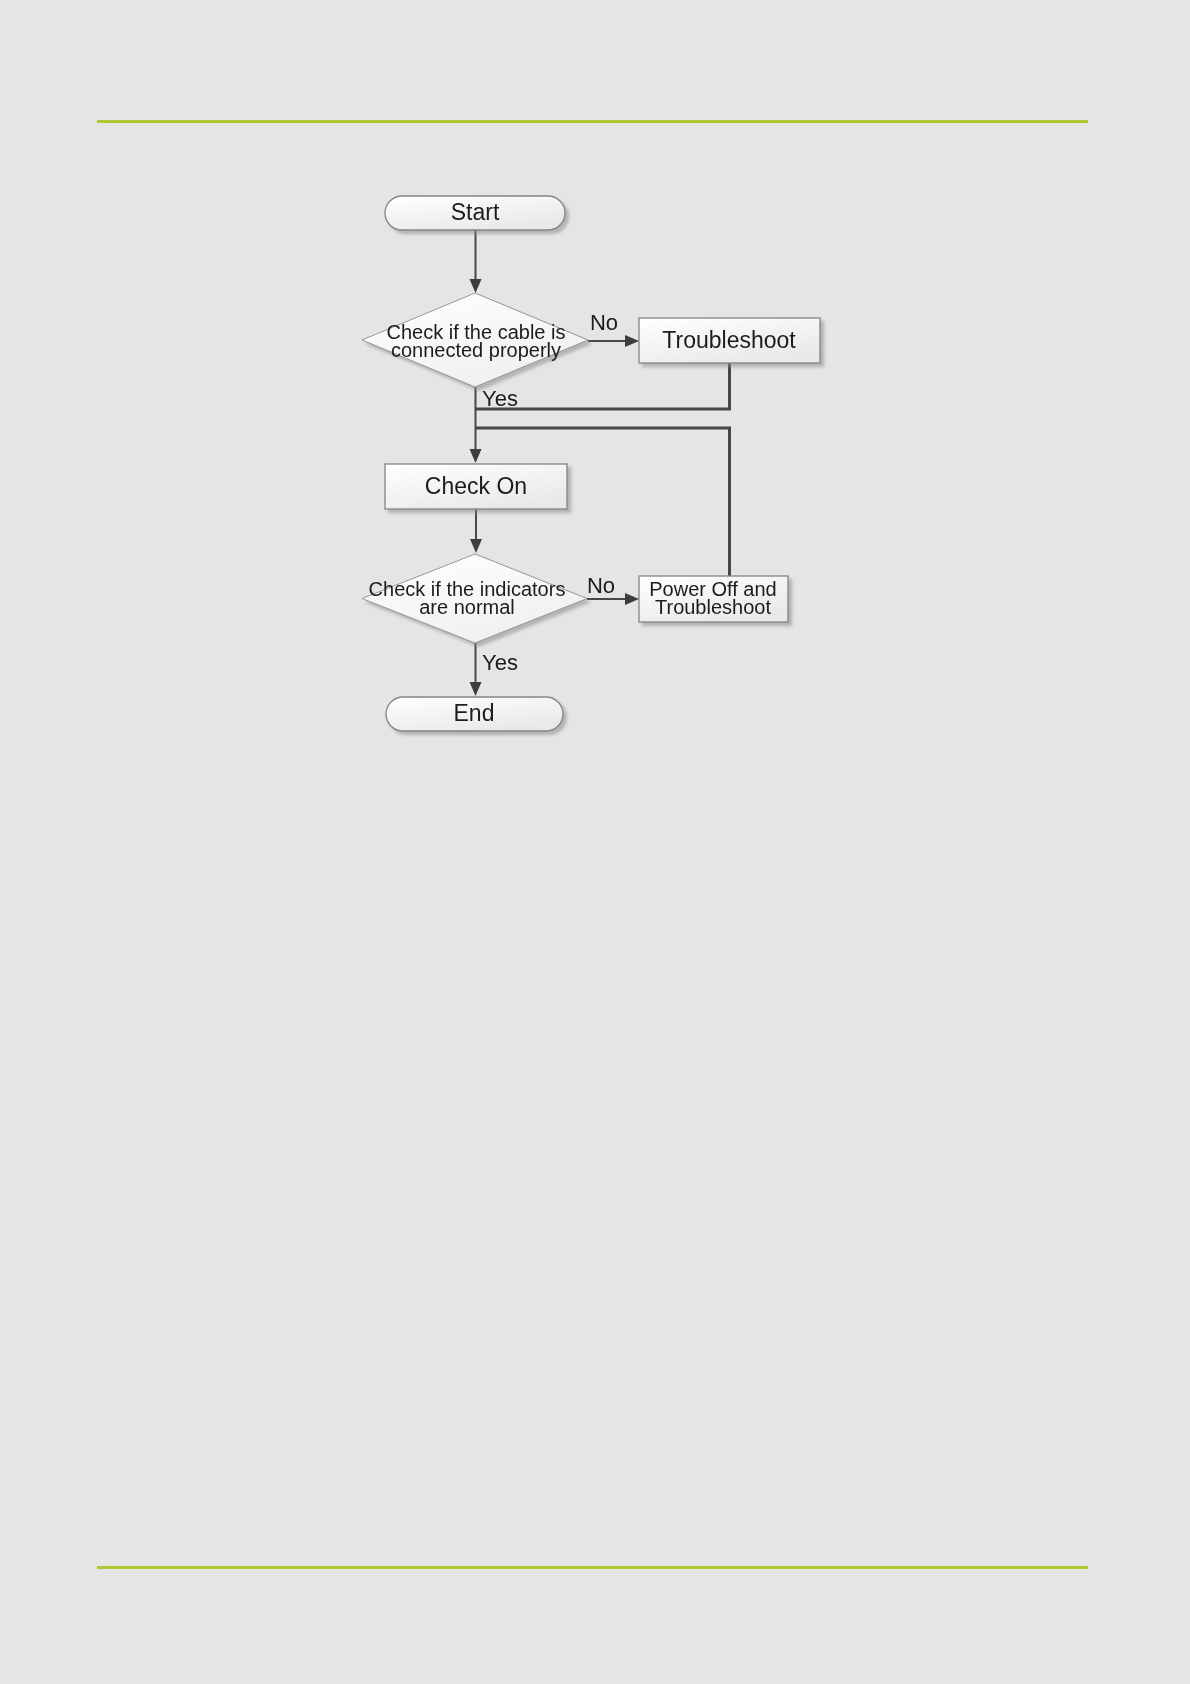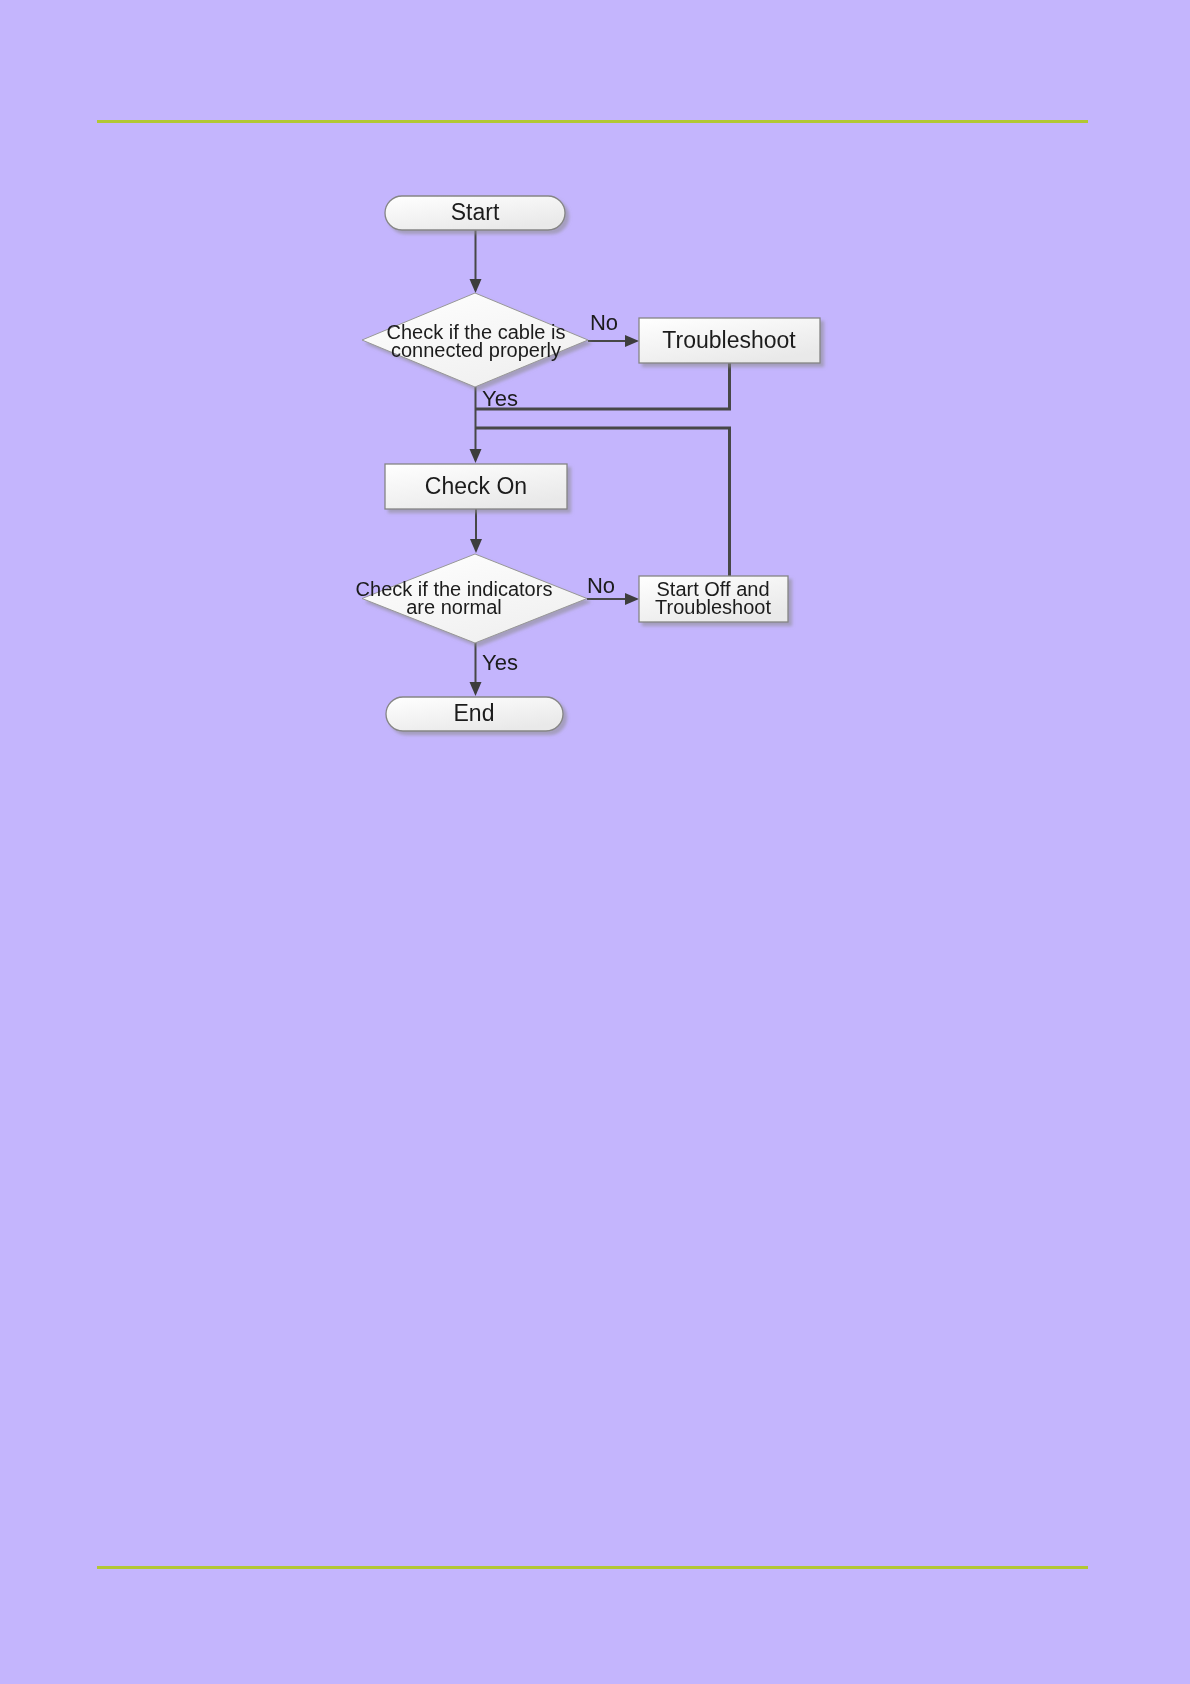--- a/index.html
+++ b/index.html
@@ -1,20 +1,20 @@
 <!DOCTYPE html>
 <html><head>
 <meta charset="utf-8">
 <style>
   html, body { margin: 0; padding: 0; background: #ffffff; }
   #page {
     position: relative;
     width: 1190px;
     height: 1684px;
-    background: #c4b5fd;
+    background: #e5e5e5;
     font-family: "Liberation Sans", sans-serif;
     overflow: hidden;
   }
   .rule {
     position: absolute;
     left: 97px;
     width: 991px;
     height: 3px;
   }
   #flow-svg { position: absolute; left: 0; top: 0; }
@@ -86,21 +86,21 @@
     </g>
   </svg>
 
   <div class="lbl lbl-big" style="left:475px; top:213px">Start</div>
   <div class="lbl lbl-small" style="left:476px; top:341px">Check if the cable is
 connected properly</div>
   <div class="lbl lbl-edge" style="left:604px; top:323px">No</div>
   <div class="lbl lbl-big" style="left:729px; top:341px">Troubleshoot</div>
   <div class="lbl lbl-edge" style="left:500px; top:399px">Yes</div>
   <div class="lbl lbl-big" style="left:476px; top:487px">Check On</div>
-  <div class="lbl lbl-small" style="left:454px; top:598px">Check if the indicators
+  <div class="lbl lbl-small" style="left:467px; top:598px">Check if the indicators
 are normal</div>
   <div class="lbl lbl-edge" style="left:601px; top:586px">No</div>
-  <div class="lbl lbl-small" style="left:713px; top:598px">Start Off and
+  <div class="lbl lbl-small" style="left:713px; top:598px">Power Off and
 Troubleshoot</div>
   <div class="lbl lbl-edge" style="left:500px; top:663px">Yes</div>
   <div class="lbl lbl-big" style="left:474px; top:714px">End</div>
 
 </div>
 
 </body></html>

